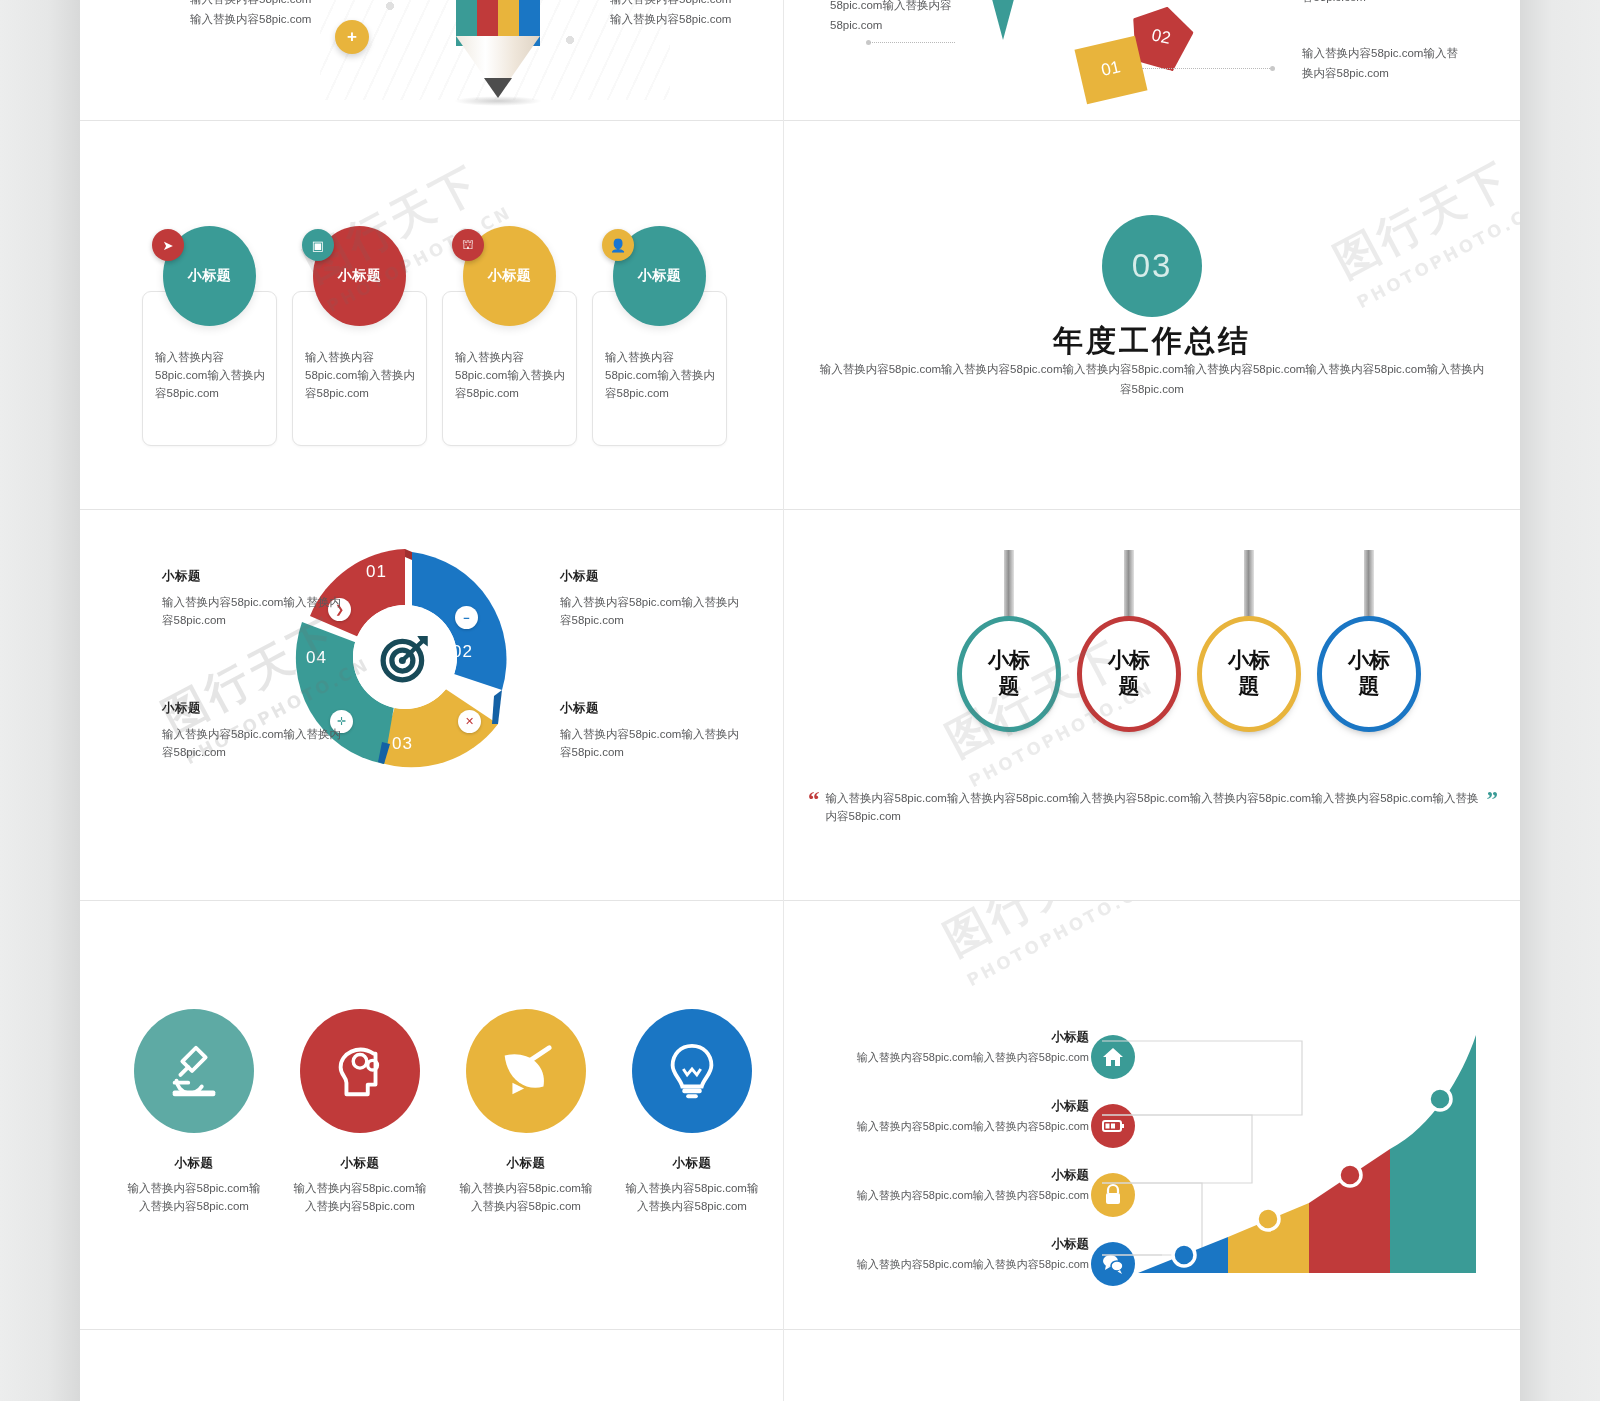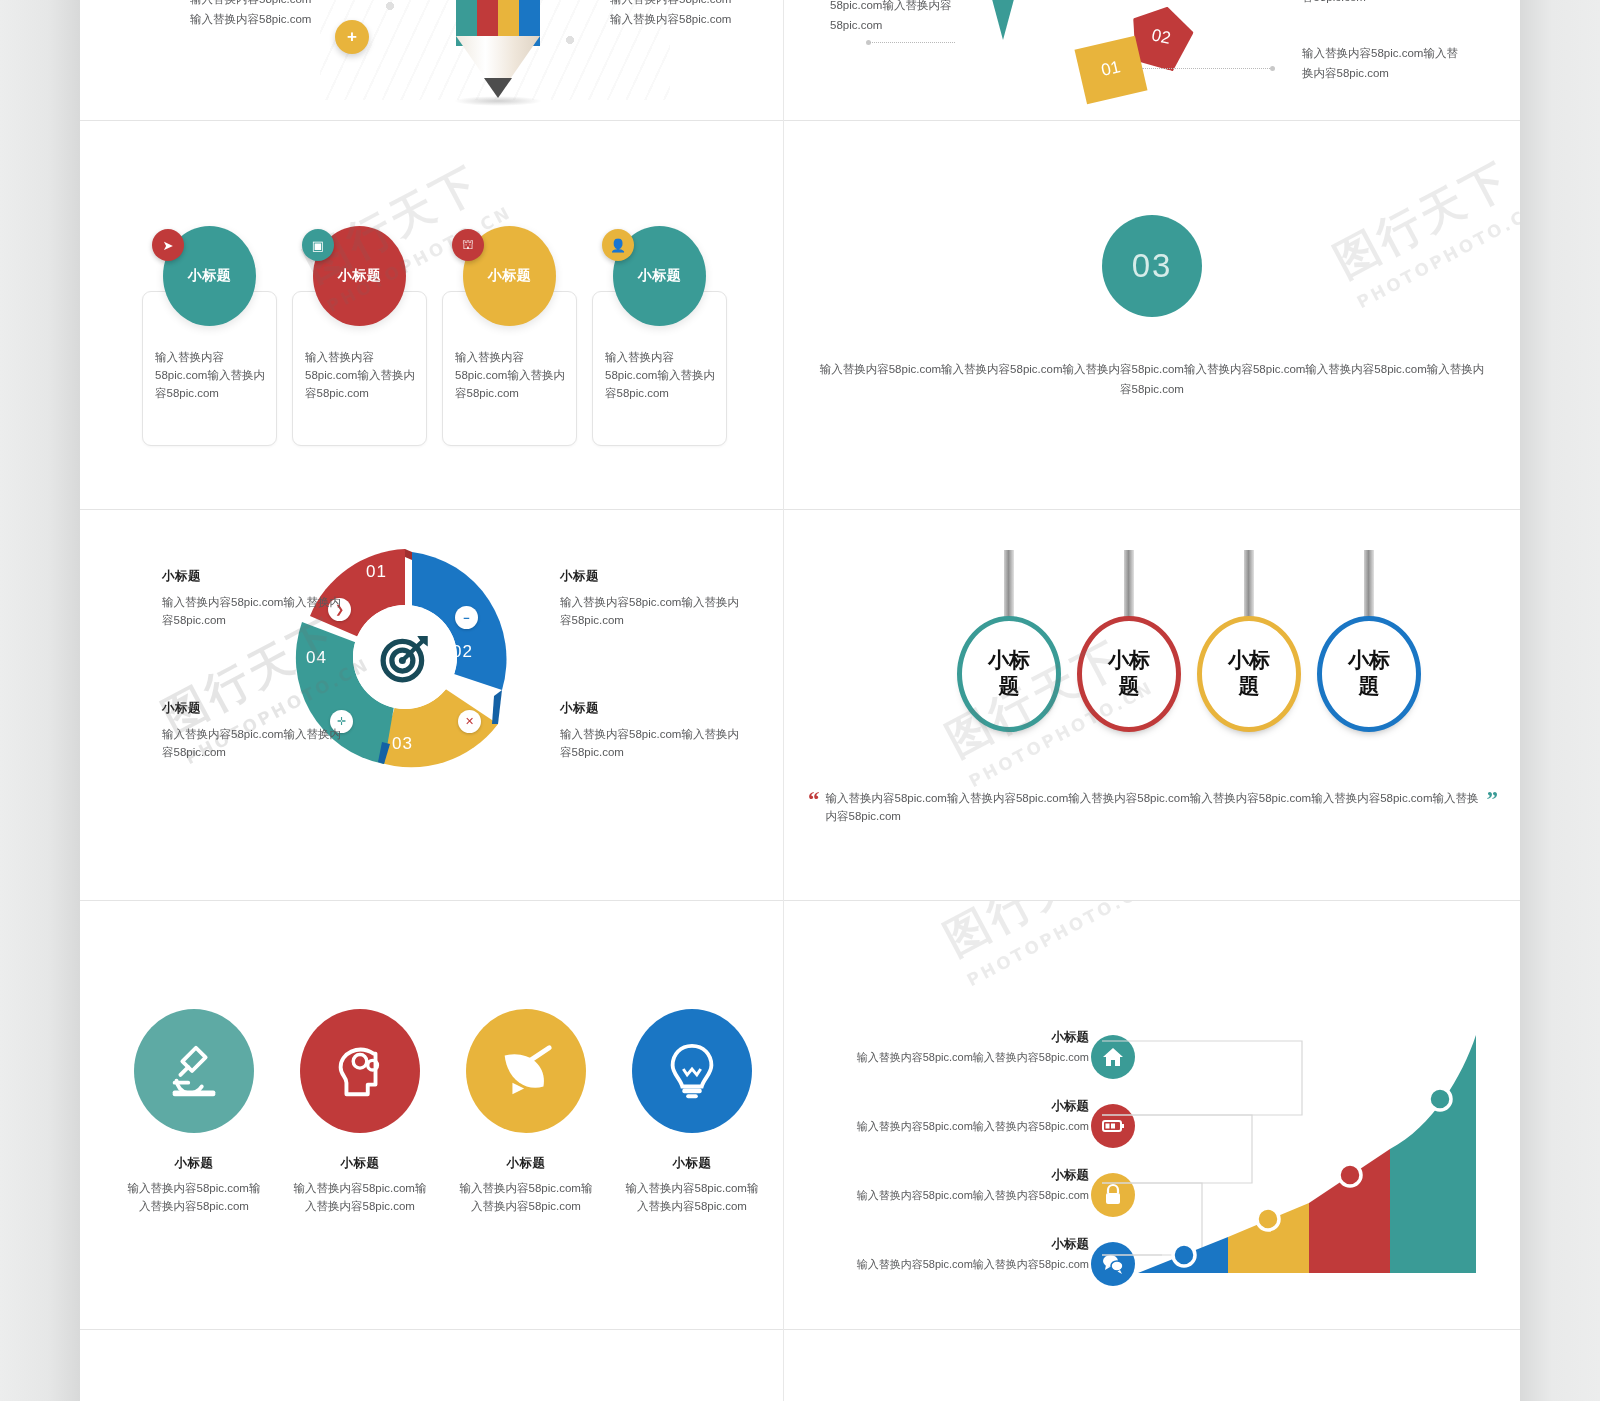--- a/index.html
+++ b/index.html
@@ -281,20 +281,21 @@
       <div class="mini" style="left:522px; top:108px; background:#e8b43c">👤</div>
 
       <div class="wm" style="left:214px; top:122px;">
         <span class="lg">图行天下</span>
         <span class="sm">PHOTOPHOTO.CN</span>
       </div>
     </div>
 
     <div class="panel" id="row2R">
       <div class="num-circle">03</div>
+      <div class="big-title cn">年度工作总结</div>
       <div class="big-sub">输入替换内容58pic.com输入替换内容58pic.com输入替换内容58pic.com输入替换内容58pic.com输入替换内容58pic.com输入替换内容58pic.com</div>
 
       <div class="wm" style="left:540px; top:118px;">
         <span class="lg">图行天下</span>
         <span class="sm">PHOTOPHOTO.CN</span>
       </div>
     </div>
 
     <div class="panel" id="row3L">
 

